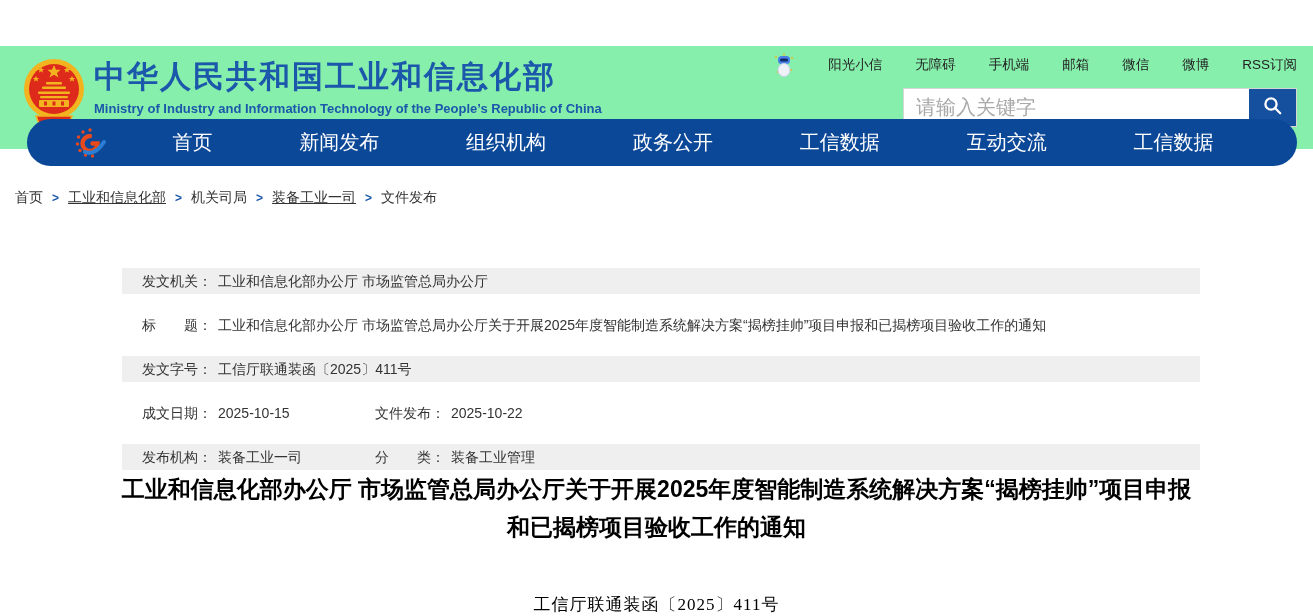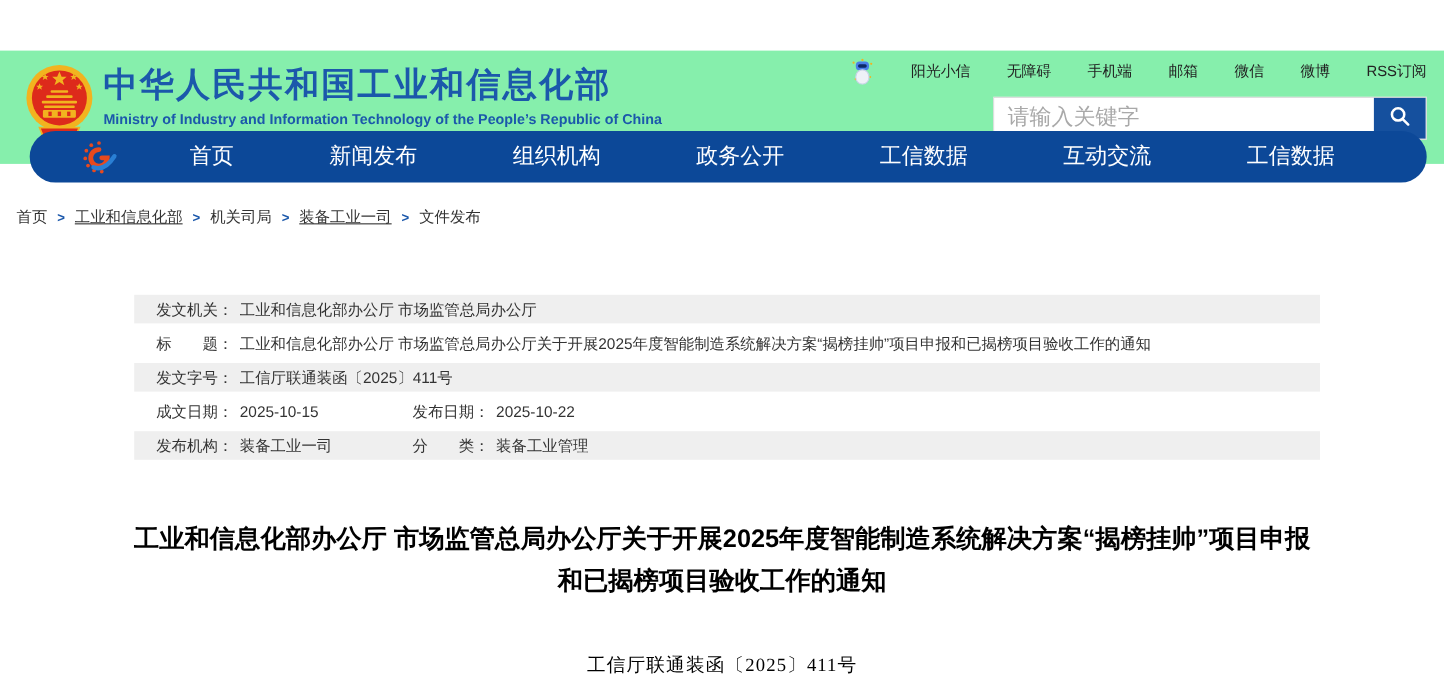--- a/index.html
+++ b/index.html
@@ -32,21 +32,21 @@
   .nav-list { flex:1; display:flex; justify-content:space-around; list-style:none; margin:0; padding:0 40px 0 20px; }
   .nav-item { color:#fff; font-size:20px; line-height:47px; cursor:pointer; white-space:nowrap; }
 
   
   .breadcrumb { position:absolute; top:189px; left:15px; display:flex; align-items:center; gap:9px; font-size:14px; color:#333; }
   .crumb-sep { color:#1b58ab; font-weight:bold; font-size:12px; }
   .crumb.u { text-decoration:underline; }
 
   
   .doc-meta { position:absolute; top:268px; left:122px; width:1078px; }
-  .meta-row { min-height:26px; line-height:26px; margin-bottom:5px; padding-left:20px; font-size:14px; display:flex; align-items:center; }
+  .meta-row { min-height:26px; line-height:26px; margin-bottom:18px; padding-left:20px; font-size:14px; display:flex; align-items:center; }
   .meta-row.shaded { background:#efefef; }
   .meta-cell { white-space:nowrap; overflow:hidden; }
   .meta-cell.w1 { width:233px; }
   .meta-value { margin-left:6px; }
 
   
   .article-title {
     position:absolute; top:455px; left:50%; transform:translateX(-50%);
     width:1090px; text-align:center; font-size:23px; font-weight:bold;
     color:#000; line-height:38px;
@@ -188,21 +188,21 @@
     <div class="meta-cell">
       <span class="meta-label">发文字号：</span><span class="meta-value">工信厅联通装函〔2025〕411号</span>
     </div>
   </div>
 
   <div class="meta-row">
     <div class="meta-cell w1">
       <span class="meta-label">成文日期：</span><span class="meta-value">2025-10-15</span>
     </div>
     <div class="meta-cell">
-      <span class="meta-label">发布日期：</span><span class="meta-value">2025-10-22</span>
+      <span class="meta-label">文件发布：</span><span class="meta-value">2025-10-22</span>
     </div>
   </div>
 
   <div class="meta-row shaded">
     <div class="meta-cell w1">
       <span class="meta-label">发布机构：</span><span class="meta-value">装备工业一司</span>
     </div>
     <div class="meta-cell">
       <span class="meta-label">分　　类：</span><span class="meta-value">装备工业管理</span>
     </div>

